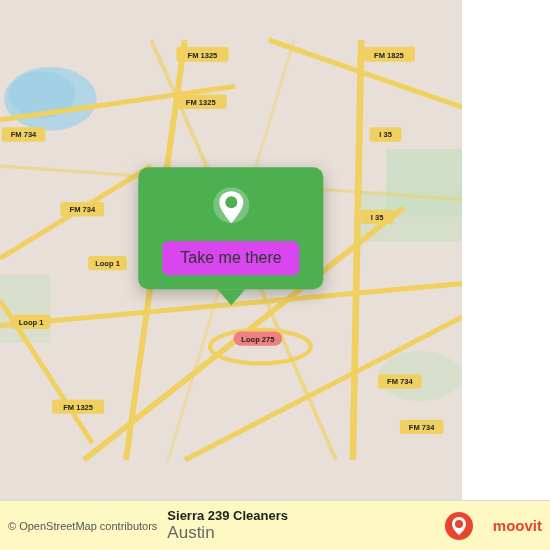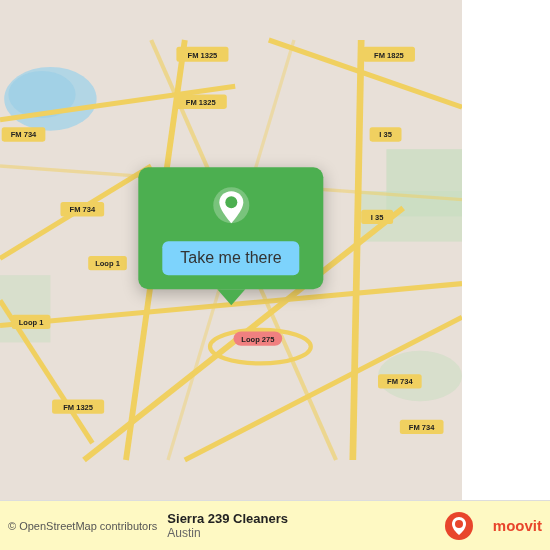--- a/index.html
+++ b/index.html
@@ -51,21 +51,21 @@
       margin-left: 10px;
     }
 
     #place-name {
       font-size: 13px;
       font-weight: bold;
       color: #222;
     }
 
     #place-city {
-      font-size: 12px;
+      font-size: 17px;
       color: #666;
     }
 
     #moovit-logo {
       display: flex;
       align-items: center;
       gap: 20px;
     }
 
     .moovit-icon {
@@ -102,21 +102,21 @@
       min-width: 170px;
     }
 
     #pin-icon {
       width: 44px;
       height: 44px;
       margin-bottom: 8px;
     }
 
     #take-me-there-btn {
-      background: #7dd3fc;
+      background: #d946ef;
       color: #333;
       border: none;
       border-radius: 6px;
       padding: 8px 18px;
       font-size: 16px;
       font-weight: 500;
       cursor: pointer;
       margin-top: 4px;
       white-space: nowrap;
     }

